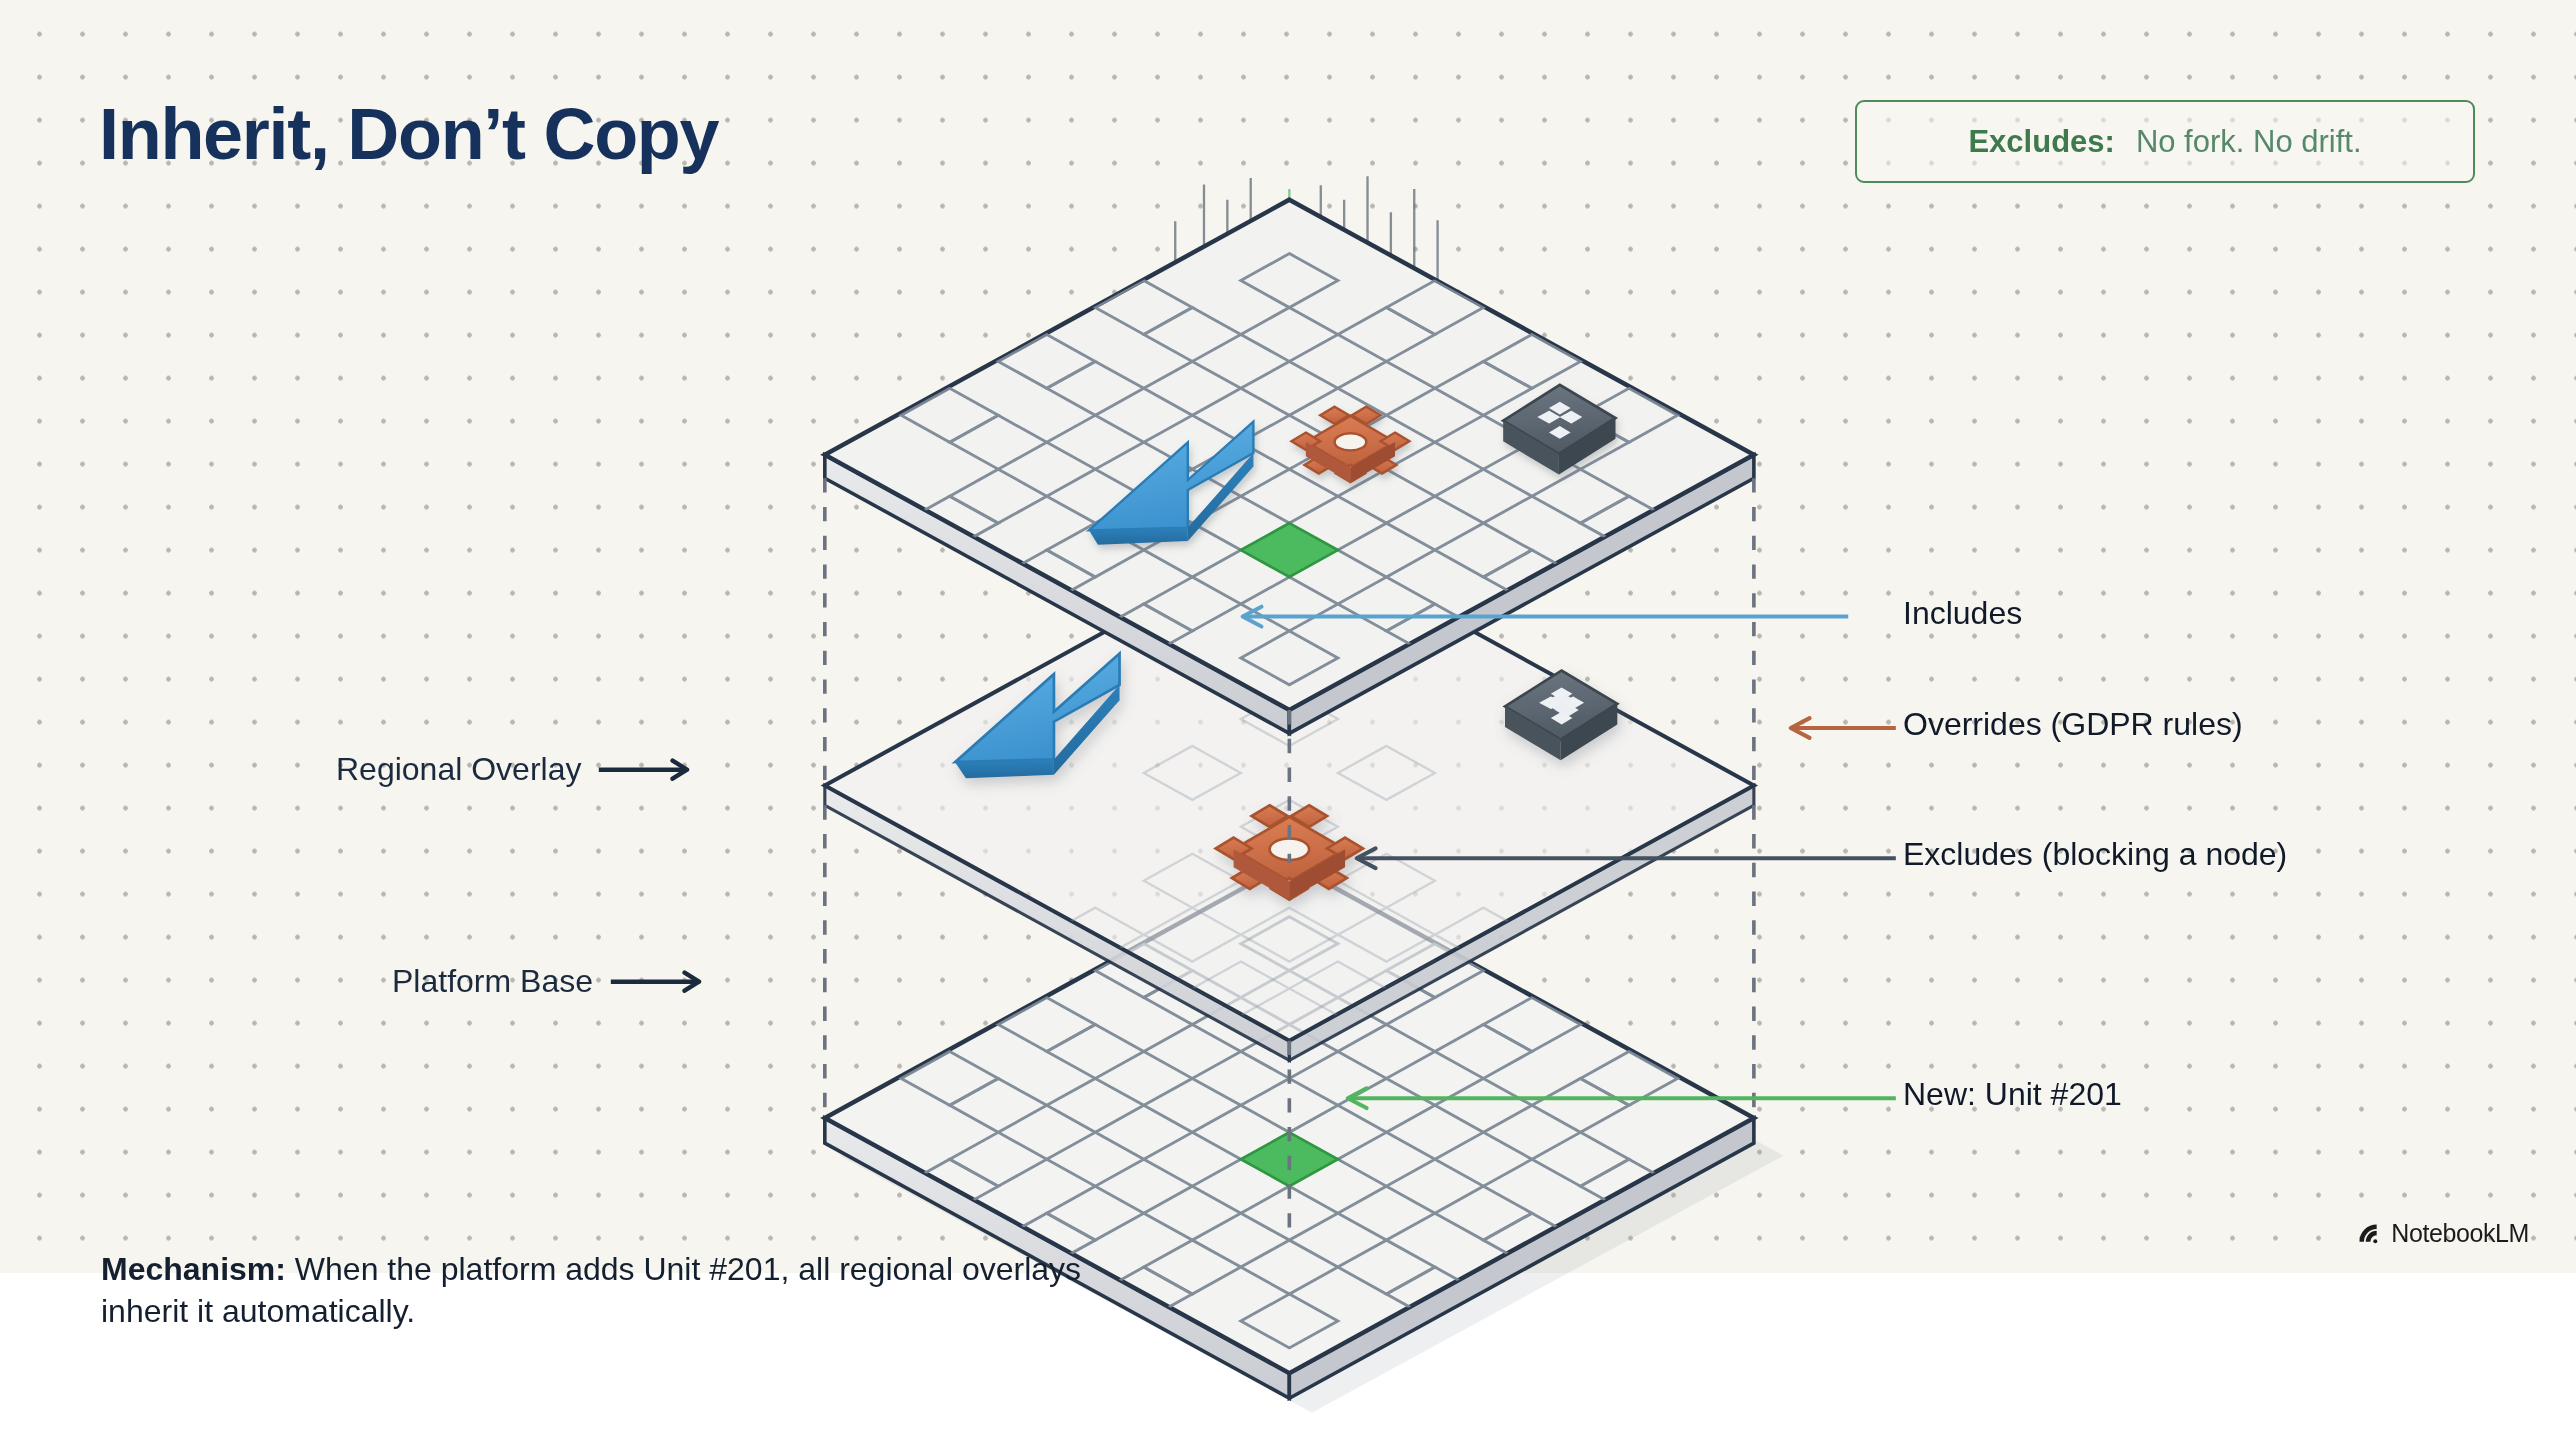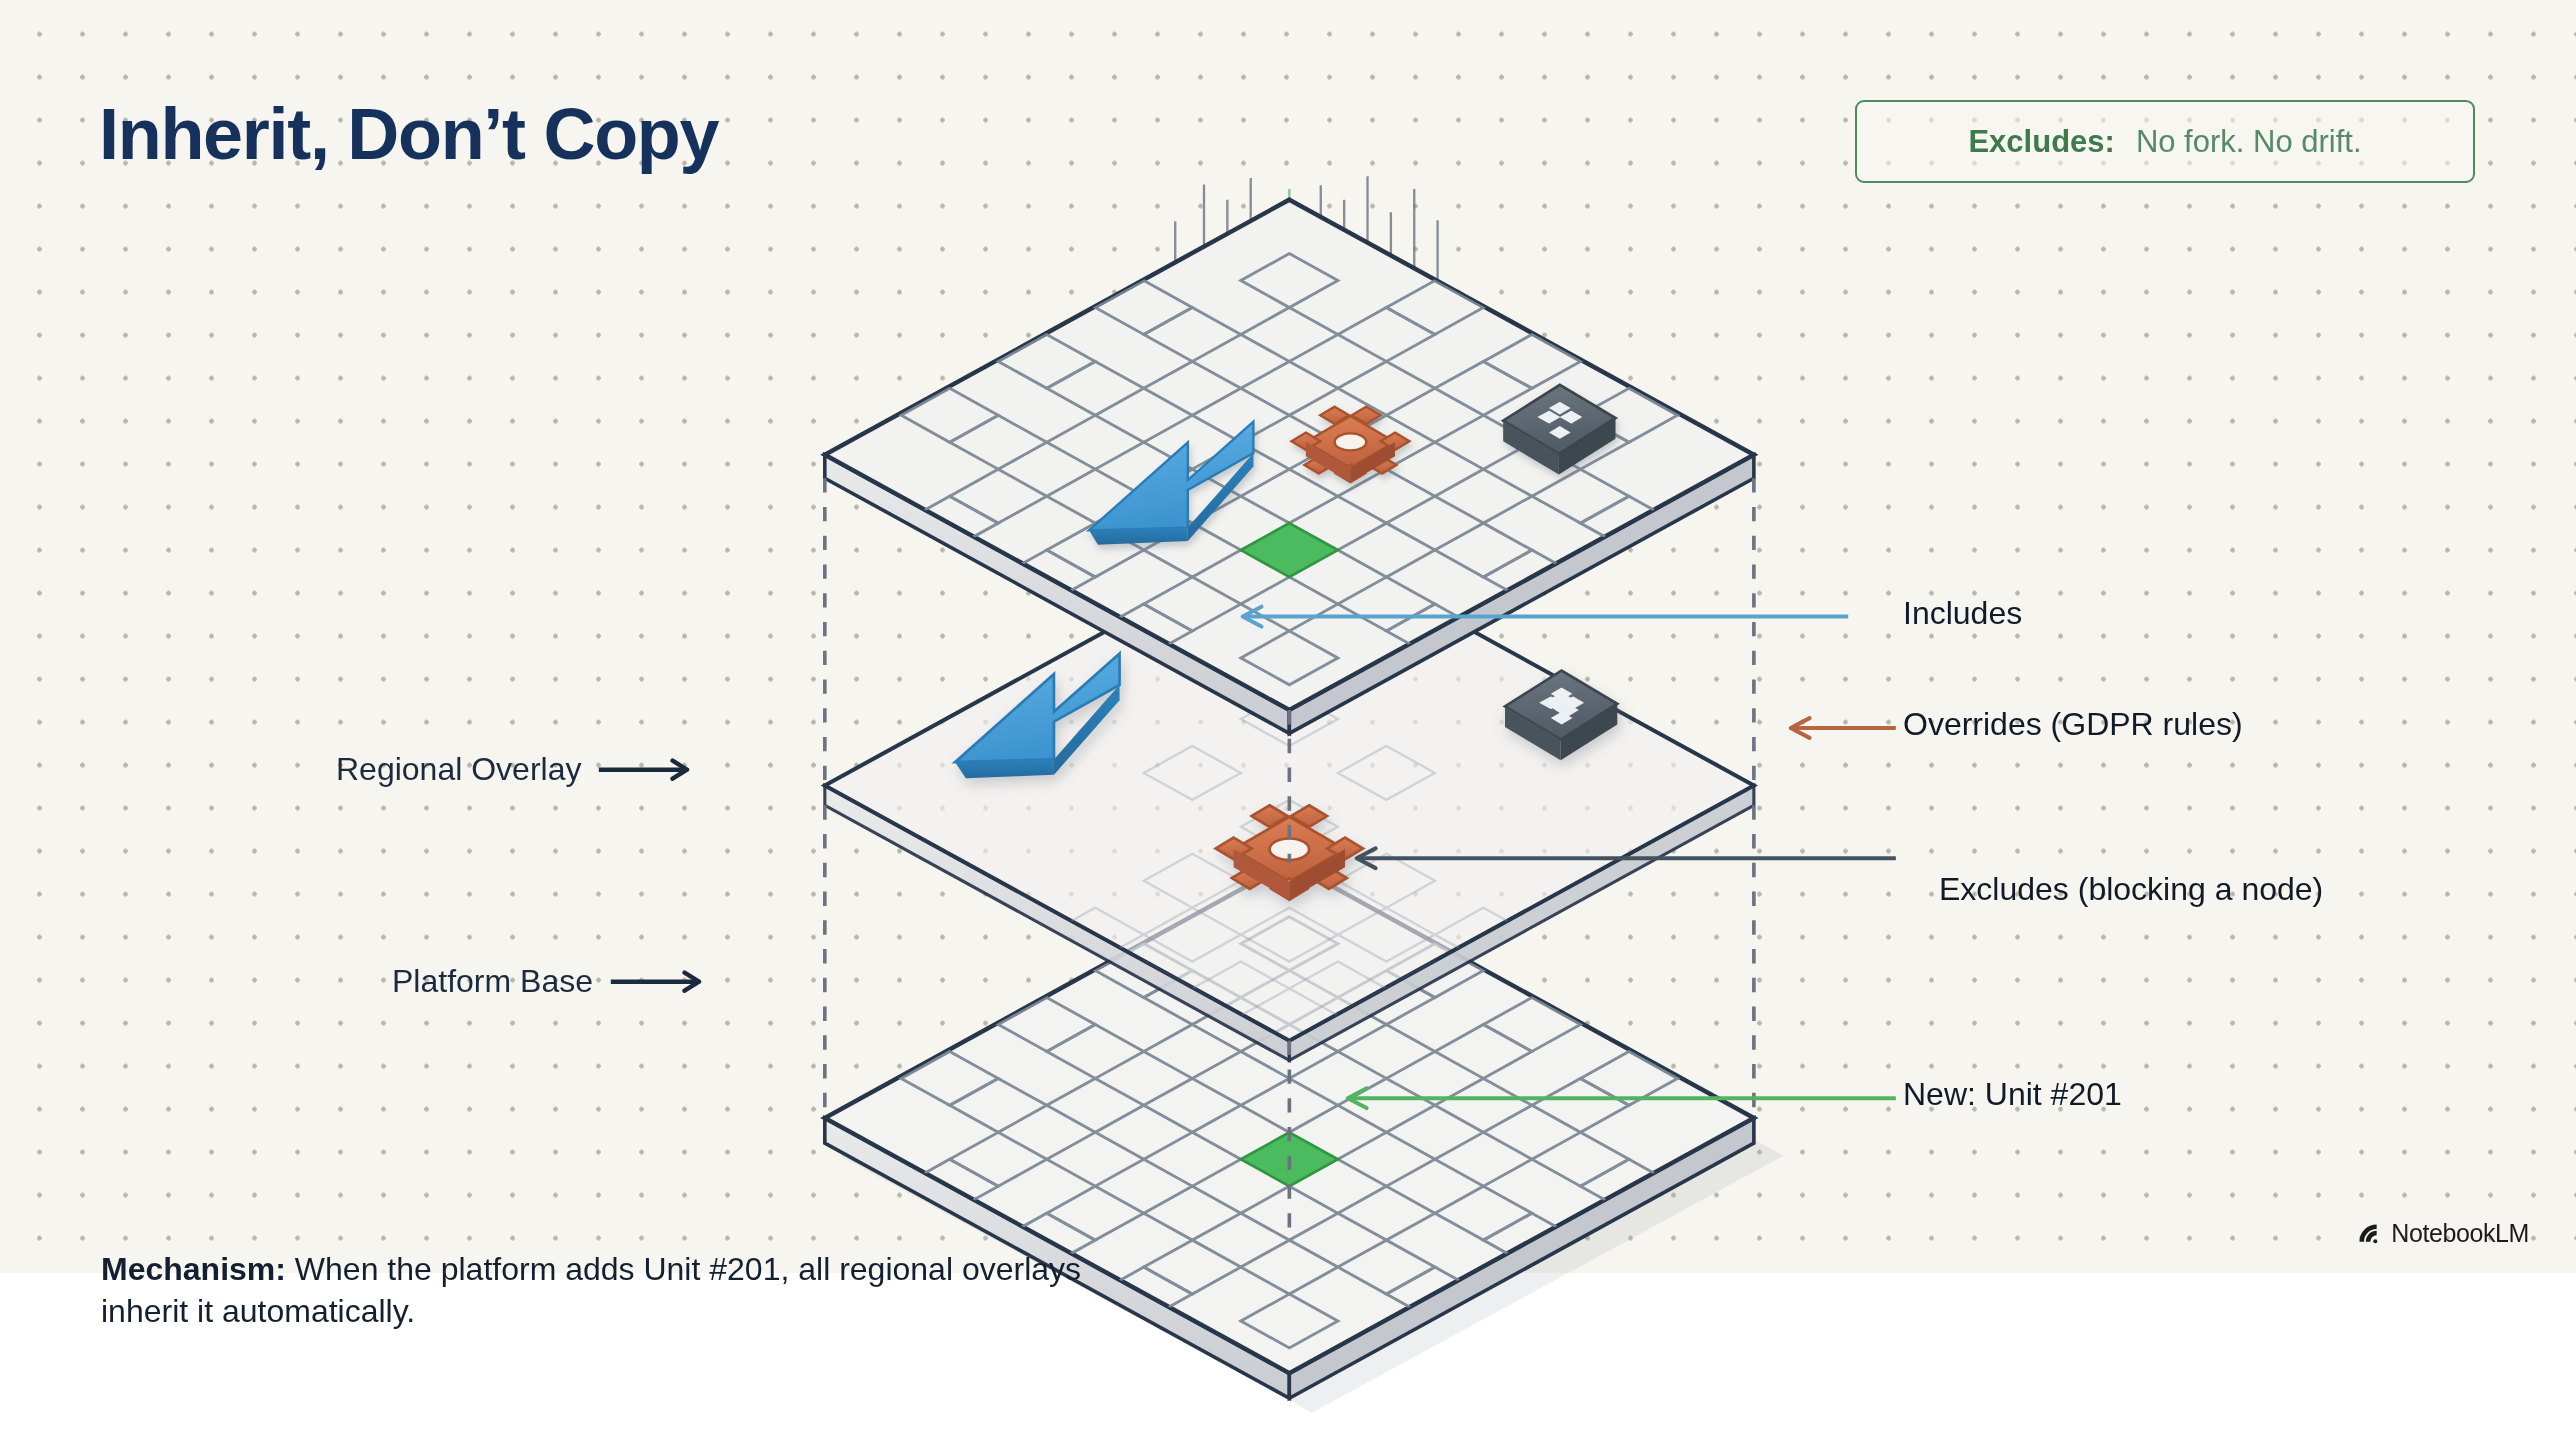--- a/index.html
+++ b/index.html
@@ -458,21 +458,21 @@
   </div>
 
   <div class="right-label" style="left:1903px; top:595px;">
     <span class="rl-text">Includes</span>
   </div>
 
   <div class="right-label" style="left:1903px; top:706px;">
     <span class="rl-text">Overrides (GDPR rules)</span>
   </div>
 
-  <div class="right-label" style="left:1903px; top:871px;margin-left:36px;">
+  <div class="right-label" style="left:1903px; top:836px;">
     <span class="rl-text">Excludes (blocking a node)</span>
   </div>
 
   <div class="right-label" style="left:1903px; top:1076px;">
     <span class="rl-text">New: Unit #201</span>
   </div>
 
   <div id="mechanism">
     <span class="mech-label">Mechanism:</span><span class="mech-text"> When the platform adds Unit #201, all regional overlays inherit it automatically.</span>
   </div>

